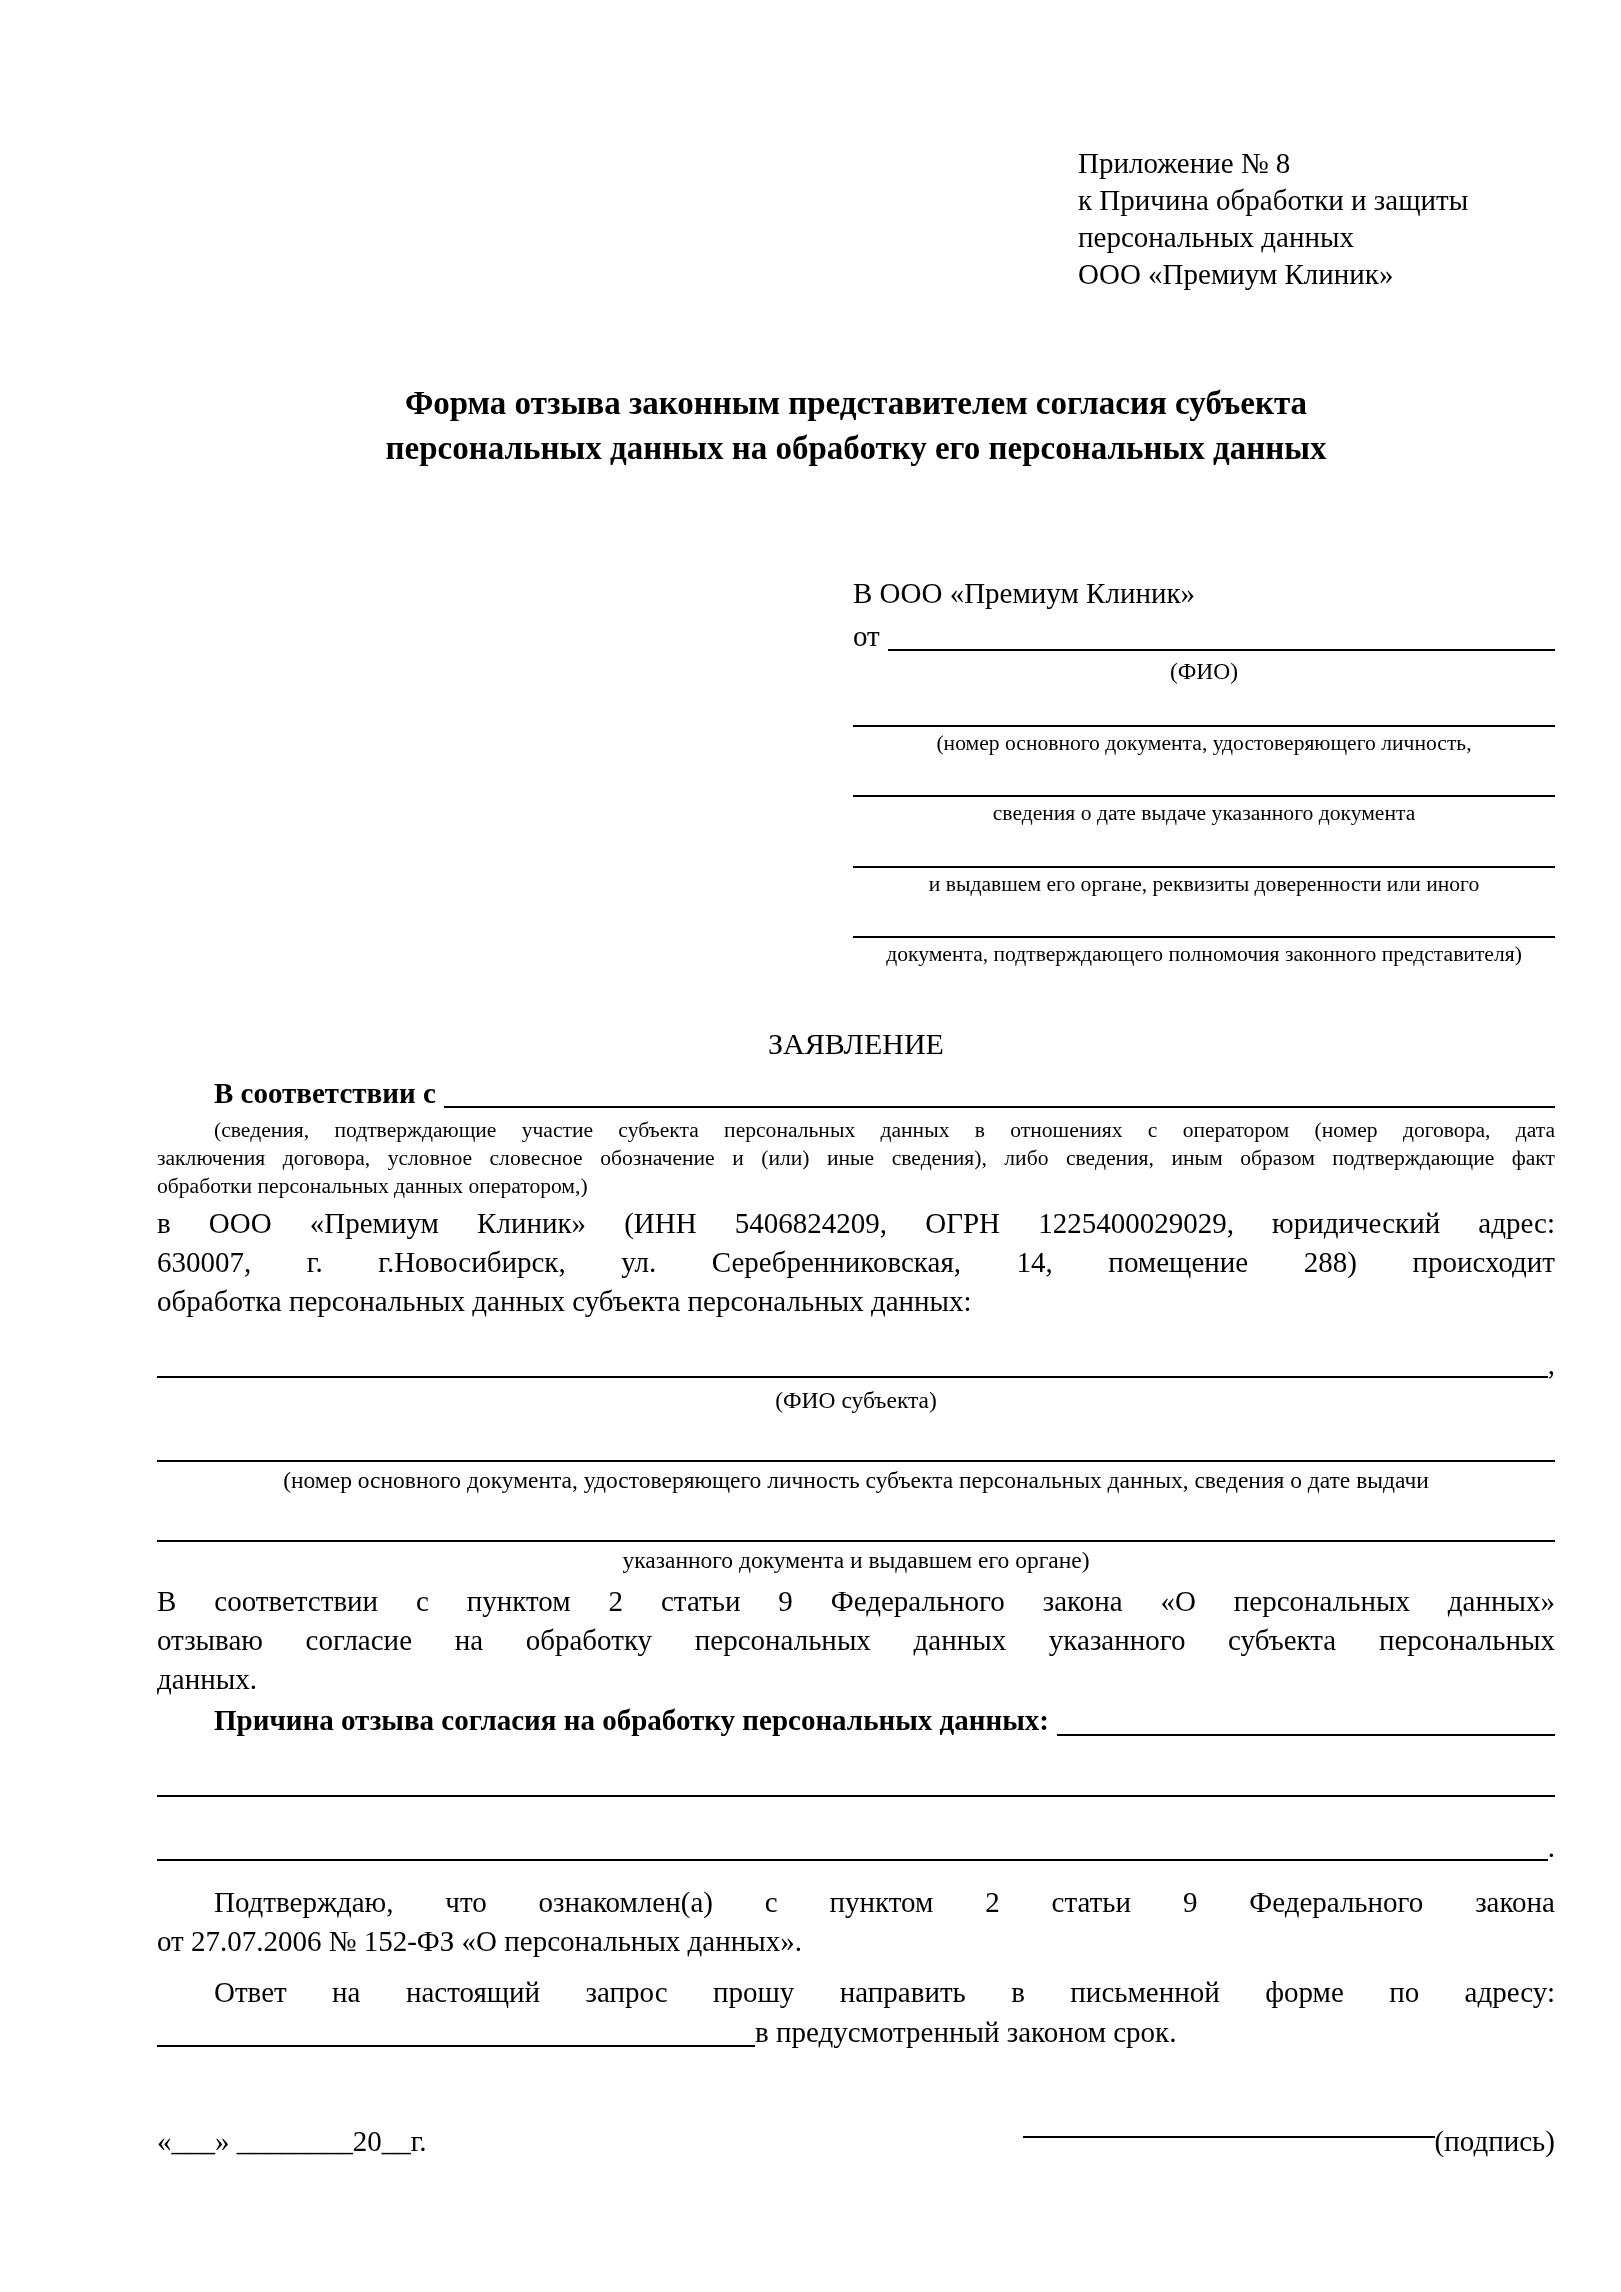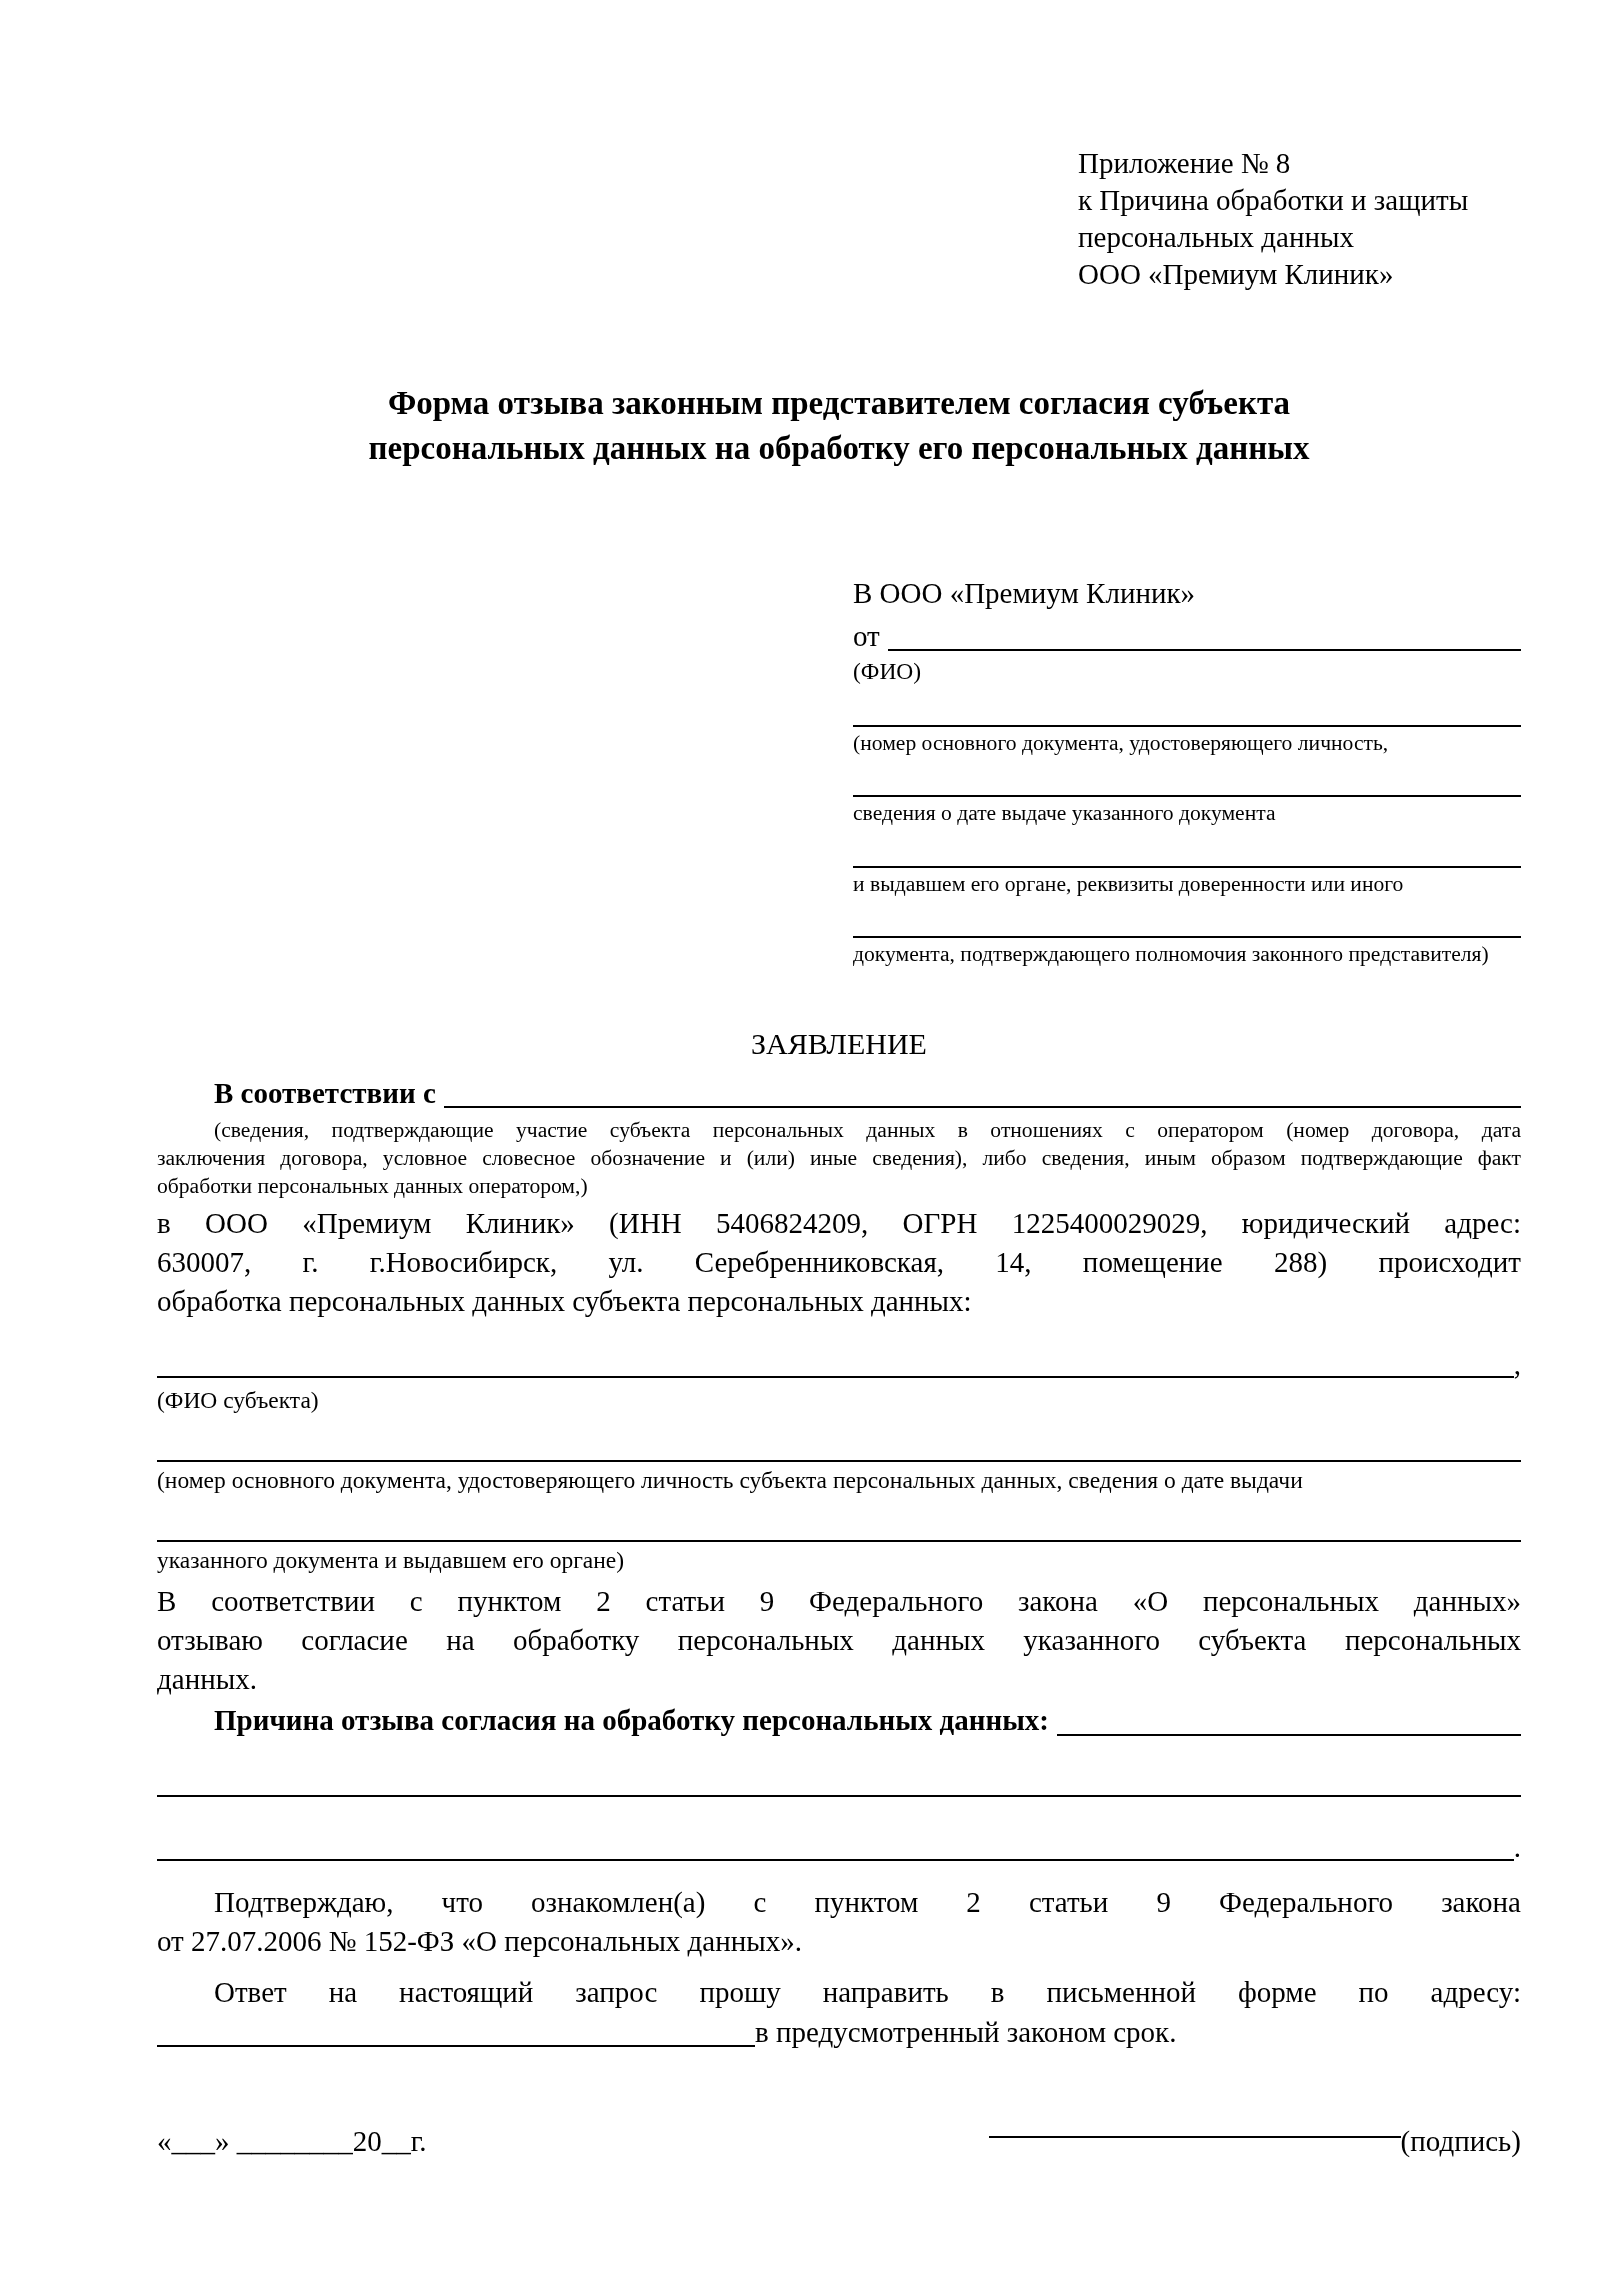--- a/index.html
+++ b/index.html
@@ -4,37 +4,37 @@
 <style>
   * { margin: 0; padding: 0; box-sizing: border-box; }
   html, body { background: #ffffff; }
   body {
     width: 1621px; height: 2293px;
     font-family: "Liberation Serif", "DejaVu Serif", serif;
     color: #000;
     position: relative;
     overflow: hidden;
   }
-  .page { padding: 145px 100px 0 157px; width: 1621px; height: 1971px; }
+  .page { padding: 145px 66px 0 157px; width: 1621px; height: 1971px; }
 
   
   .annex { margin-left: 921px; font-size: 29px; line-height: 37px; }
 
   
   .title { margin-top: 88px; text-align: center; font-weight: bold; font-size: 33px; line-height: 45px; }
 
   
   .addressee { margin-top: 102px; margin-left: 696px; }
   .addr-to { font-size: 29px; line-height: 41px; }
   .fill-row { display: flex; font-size: 29px; line-height: 41px; }
   .fill-rule { flex: 1 1 auto; border-bottom: 2px solid #000; margin-bottom: 5.9px; margin-left: 7.8px; }
   .addr-from { margin-top: 2px; }
   .cap24 { font-size: 23.5px; line-height: 29px; }
   .cap22 { font-size: 21.6px; line-height: 25.5px; }
-  .center { }
+  .center { text-align: center; }
   .grp { margin-top: 39px; }
   .grp-rule { border-bottom: 2px solid #000; height: 2px; }
   .grp-cap { margin-top: 3.9px; }
 
   
   .heading { margin-top: 55px; text-align: center; font-size: 30px; line-height: 41px; }
   .intro-row { margin-top: 9.8px; }
   .indent-label { padding-left: 57px; white-space: nowrap; font-weight: bold; }
   .note { margin-top: 2px; font-size: 21.6px; line-height: 28px; }
   .para { font-size: 29px; line-height: 39px; }

